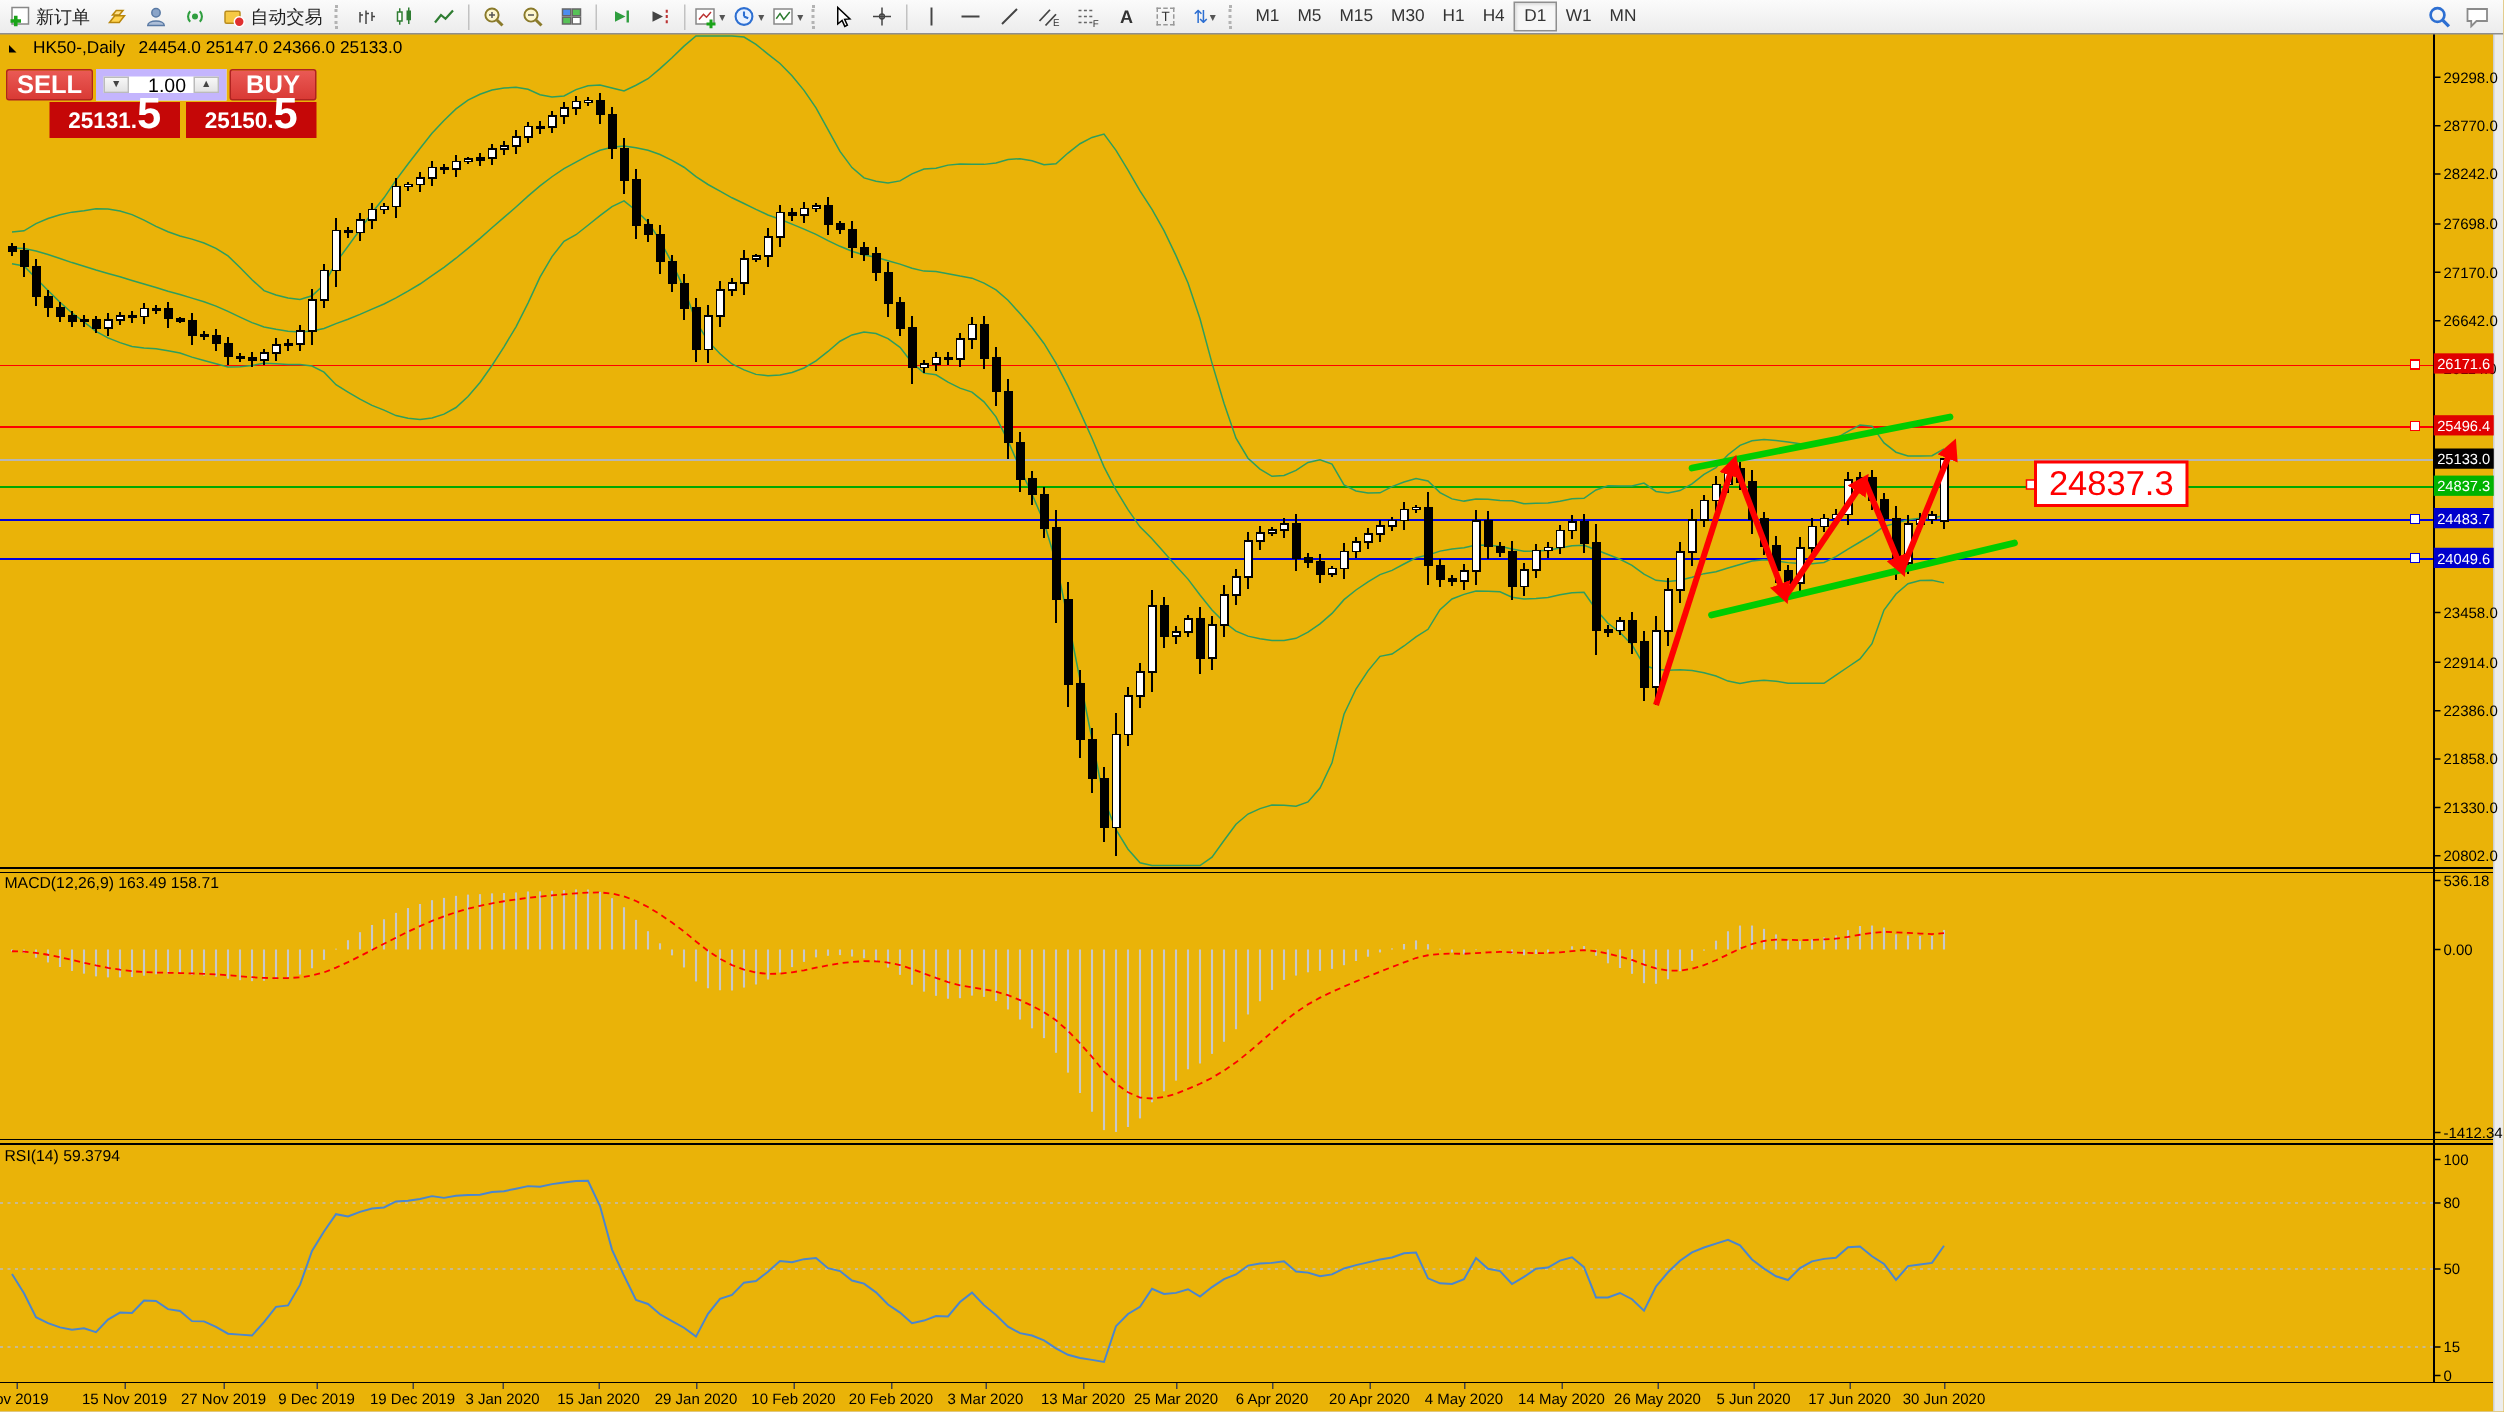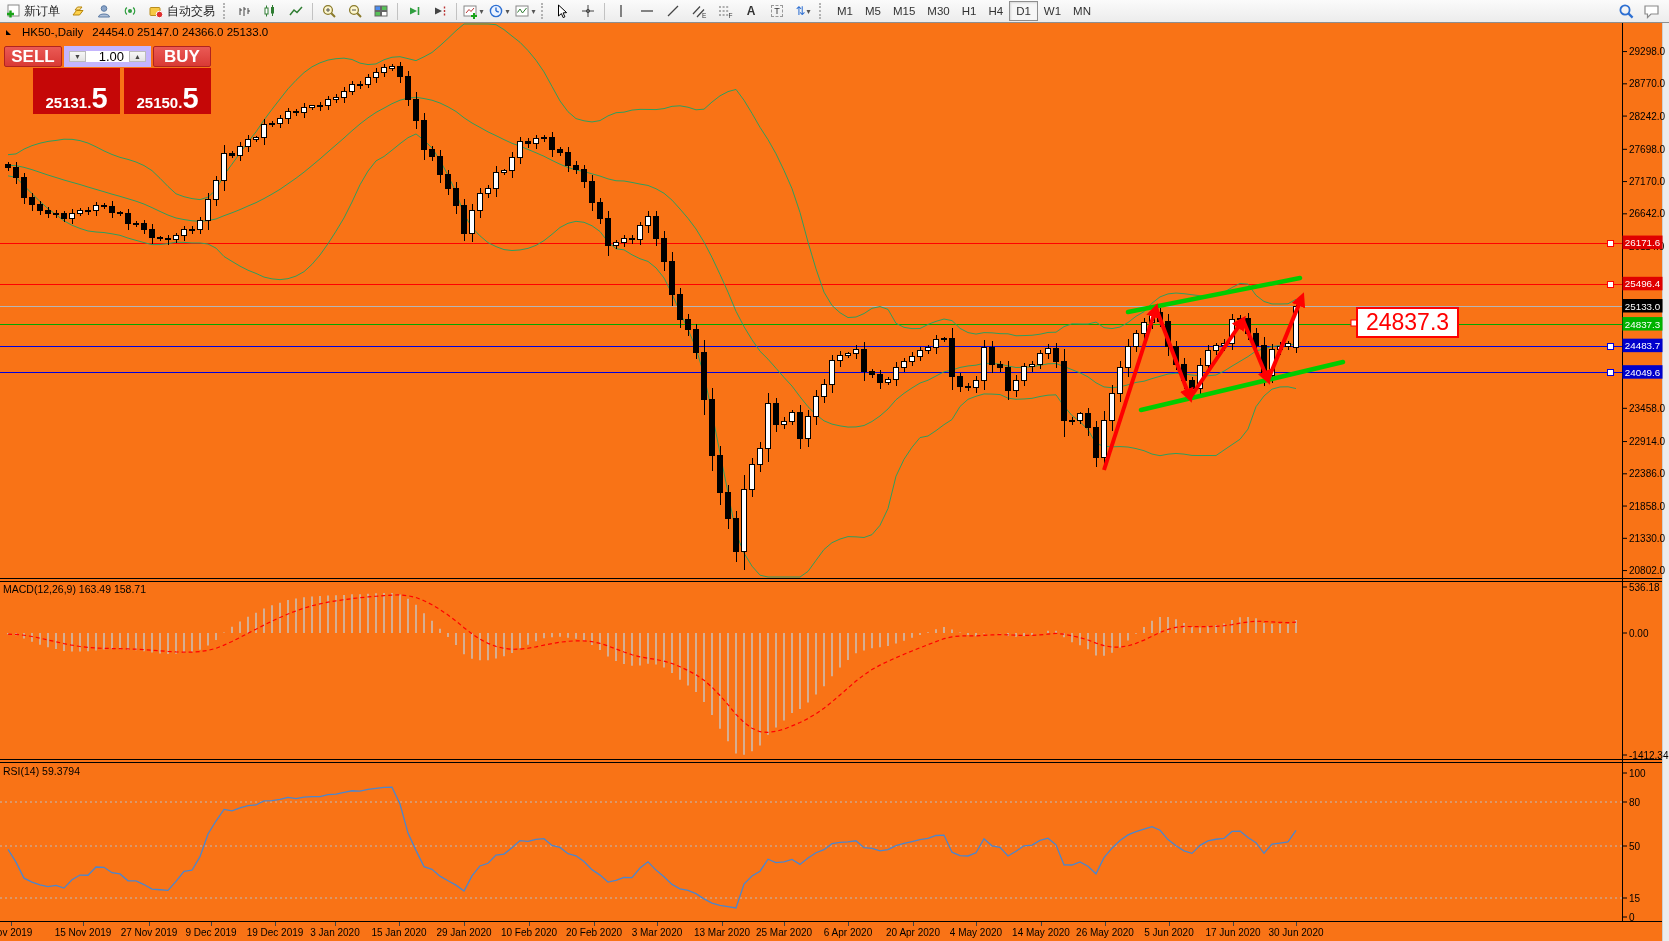--- a/index.html
+++ b/index.html
@@ -1,16 +1,16 @@
 <!DOCTYPE html>
 <html><head>
 <meta charset="utf-8">
 <style>
   html,body{margin:0;padding:0;background:#d8d8d8;}
-  #app{position:relative;width:1669px;height:941px;background:#f97316;overflow:hidden;
+  #app{position:relative;width:1669px;height:941px;background:#eab308;overflow:hidden;
        font-family:"Liberation Sans","DejaVu Sans",sans-serif;text-decoration:underline;-webkit-font-smoothing:antialiased;}
   
   #toolbar{position:absolute;left:0;top:0;width:1669px;height:22px;z-index:30;
            background:linear-gradient(#fbfbfb,#ececec);border-bottom:1px solid #8e8e8e;
            display:flex;align-items:center;font-size:12px;color:#222;}
   .ti{height:20px;min-width:22px;display:flex;align-items:center;justify-content:center;
       padding:0 2px;cursor:default;}
   .tbtn{display:flex;align-items:center;gap:3px;padding:0 5px;height:20px;}
   .sep{width:1px;height:17px;background:#c2c2c2;margin:0 3px;}
   .grip{width:3px;height:16px;border-left:2px dotted #b3b3b3;margin:0 3px;}
@@ -33,21 +33,21 @@
   #oneclick{position:absolute;left:4px;top:46px;width:207px;z-index:25;}
   .oc-row1{display:flex;height:21px;gap:2px;}
   .ocbtn{flex:0 0 56px;background:linear-gradient(#ea5a55,#d93a35);border:1px solid #b02320;
          border-radius:2px;color:#fff;font-weight:bold;font-size:17px;
          display:flex;align-items:center;justify-content:center;}
   .vol{flex:1;background:#fff;border:5px solid #c4b5fd;display:flex;align-items:stretch;}
   .spin{width:15px;background:linear-gradient(#f7f7f7,#e3e3e3);border:1px solid #bbb;
         font-size:7px;color:#444;display:flex;align-items:center;justify-content:center;}
   .vval{flex:1;display:flex;align-items:center;justify-content:flex-end;padding-right:5px;
         font-size:13px;color:#000;}
-  .oc-row2{display:flex;gap:4px;margin-top:1px;height:46px;padding-left:29px;}
+  .oc-row2{display:flex;gap:4px;margin-top:1px;height:24px;padding-left:29px;}
   .pbox{flex:1;background:#c50707;color:#fff;display:flex;align-items:flex-end;
         justify-content:center;padding-bottom:3px;}
   .pmain{font-size:15px;font-weight:bold;line-height:1.05;}
   .pbig{font-size:29px;font-weight:bold;line-height:.82;}
   
   #right-strip{position:absolute;left:1662px;top:22px;width:7px;height:919px;
                background:#ededed;border-left:1px solid #cfcfcf;z-index:5;}
   #chart{position:absolute;left:0;top:0;z-index:10;}
 </style>
 </head>

